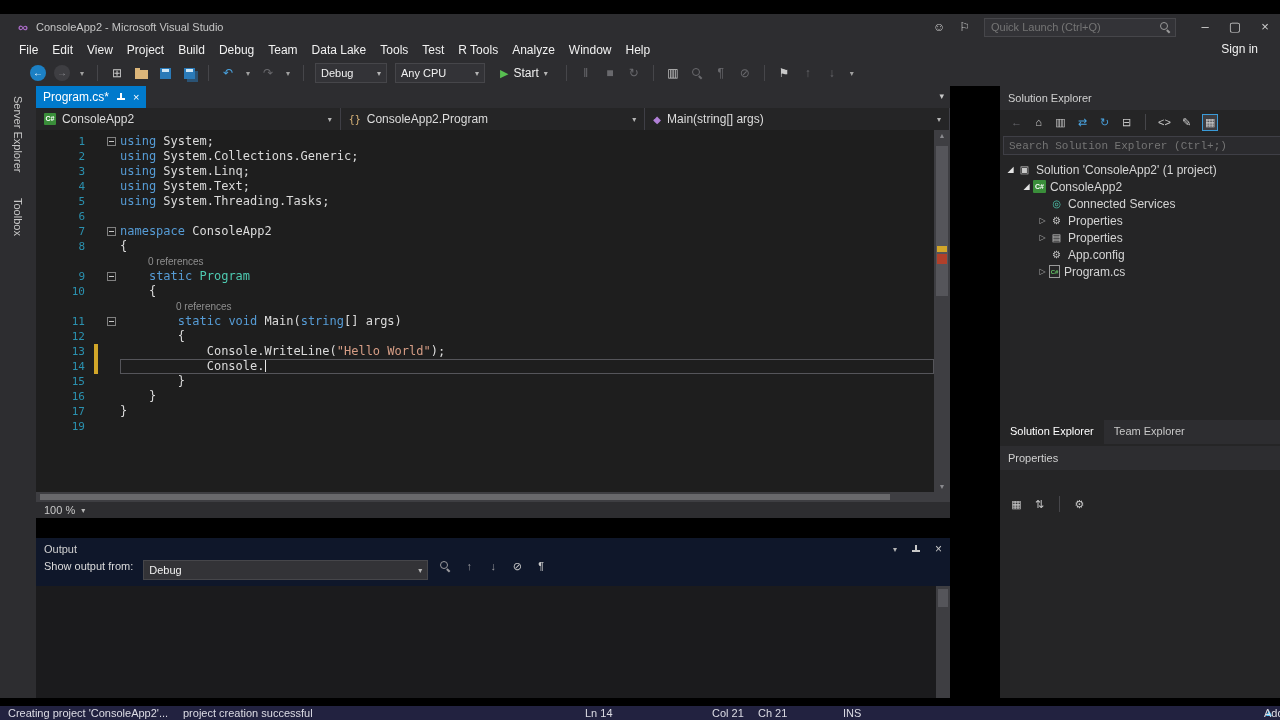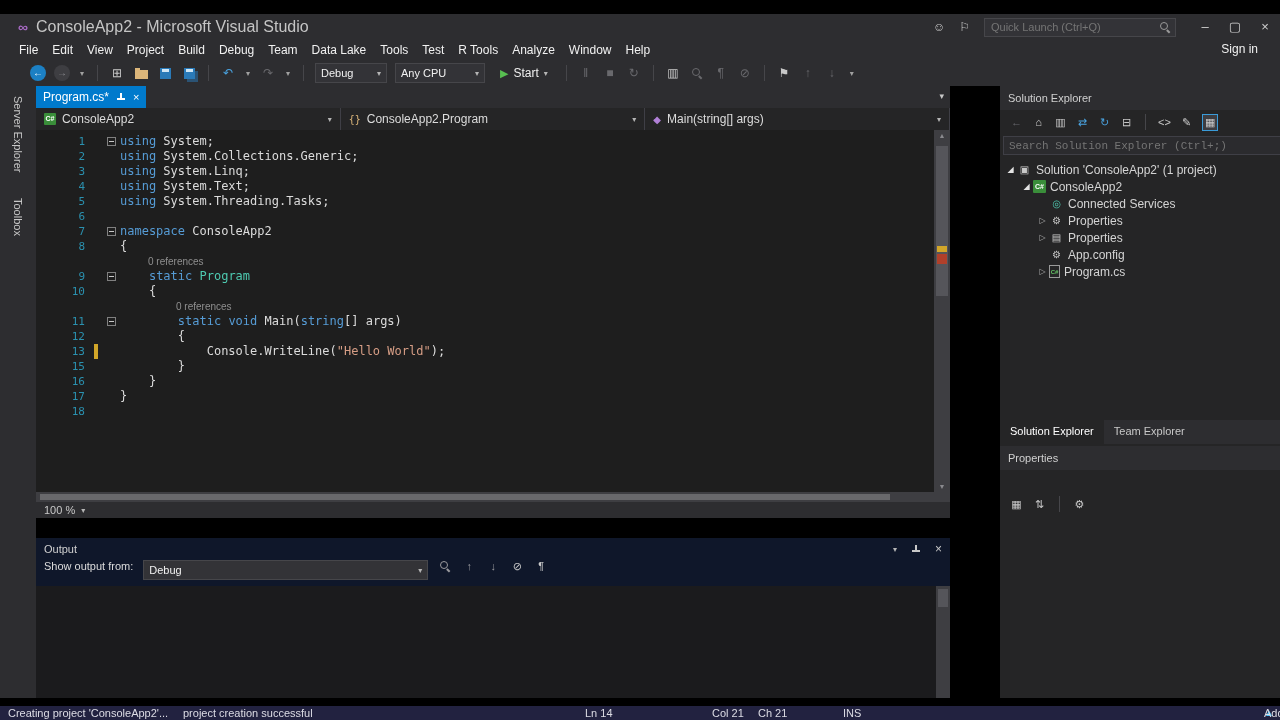--- a/index.html
+++ b/index.html
@@ -2,21 +2,21 @@
 <html><head>
 <meta charset="utf-8">
 <style>
   *{margin:0;padding:0;box-sizing:border-box}
   html,body{width:1280px;height:720px;overflow:hidden;background:#000;
     font-family:"Liberation Sans",sans-serif;color:#d0d0d0;font-size:12px}
   
   #top-black{position:absolute;left:0;top:0;width:1280px;height:14px;background:#000}
   #titlebar{position:absolute;left:0;top:14px;width:1280px;height:26px;background:#2d2d30;display:flex;align-items:center}
   #vs-logo{font-size:14px;font-weight:bold;color:#a96bc6;margin:0 8px 0 18px}
-  #win-title{font-size:16px;color:#c5c5c5}
+  #win-title{font-size:11px;color:#c5c5c5}
   #tb-right{margin-left:auto;display:flex;align-items:center;gap:14px}
   .tb-ico{color:#c8c8c8;font-size:12px;cursor:default}
   #quick-launch{width:192px;height:19px;background:#333337;border:1px solid #46464a;color:#999;
     font-size:11px;padding:0 20px 0 6px;font-family:"Liberation Sans",sans-serif}
   #ql-wrap{position:relative;display:flex;align-items:center}
   #ql-wrap .mag{position:absolute;right:5px;color:#999}
   #win-btns{display:flex}
   .win-btn{width:30px;height:22px;text-align:center;line-height:22px;font-size:13px;color:#d0d0d0}
   
   #menubar{position:absolute;left:0;top:40px;width:1280px;height:20px;background:#2d2d30;display:flex;align-items:center;padding-left:12px}
@@ -340,39 +340,45 @@
         <span class="foldcell"></span>
         <span class="ctext"><span class="tk-p">        {</span></span>
       </div>
       <div class="crow">
         <span class="num">13</span>
         <span class="chgcell chg"></span>
         <span class="foldcell"></span>
         <span class="ctext"><span class="tk-p">            Console.WriteLine(</span><span class="tk-s">"Hello World"</span><span class="tk-p">);</span></span>
       </div>
       <div class="crow">
+        <span class="num">14</span>
+        <span class="chgcell chg"></span>
+        <span class="foldcell"></span>
+        <span class="ctext curline"><span class="tk-p">            Console.</span><span class="tcursor"></span></span>
+      </div>
+      <div class="crow">
         <span class="num">15</span>
         <span class="chgcell"></span>
         <span class="foldcell"></span>
         <span class="ctext"><span class="tk-p">        }</span></span>
       </div>
       <div class="crow">
         <span class="num">16</span>
         <span class="chgcell"></span>
         <span class="foldcell"></span>
         <span class="ctext"><span class="tk-p">    }</span></span>
       </div>
       <div class="crow">
         <span class="num">17</span>
         <span class="chgcell"></span>
         <span class="foldcell"></span>
         <span class="ctext"><span class="tk-p">}</span></span>
       </div>
       <div class="crow">
-        <span class="num">18</span>
+        <span class="num">19</span>
         <span class="chgcell"></span>
         <span class="foldcell"></span>
         <span class="ctext"></span>
       </div>
     </div>
   <div id="ed-vscroll">
     <span class="sb-arrow" style="top:2px">▲</span>
     <div id="ed-thumb"></div>
     <div class="map-mark" id="mark-yellow"></div>
     <div class="map-mark" id="mark-red"></div>

